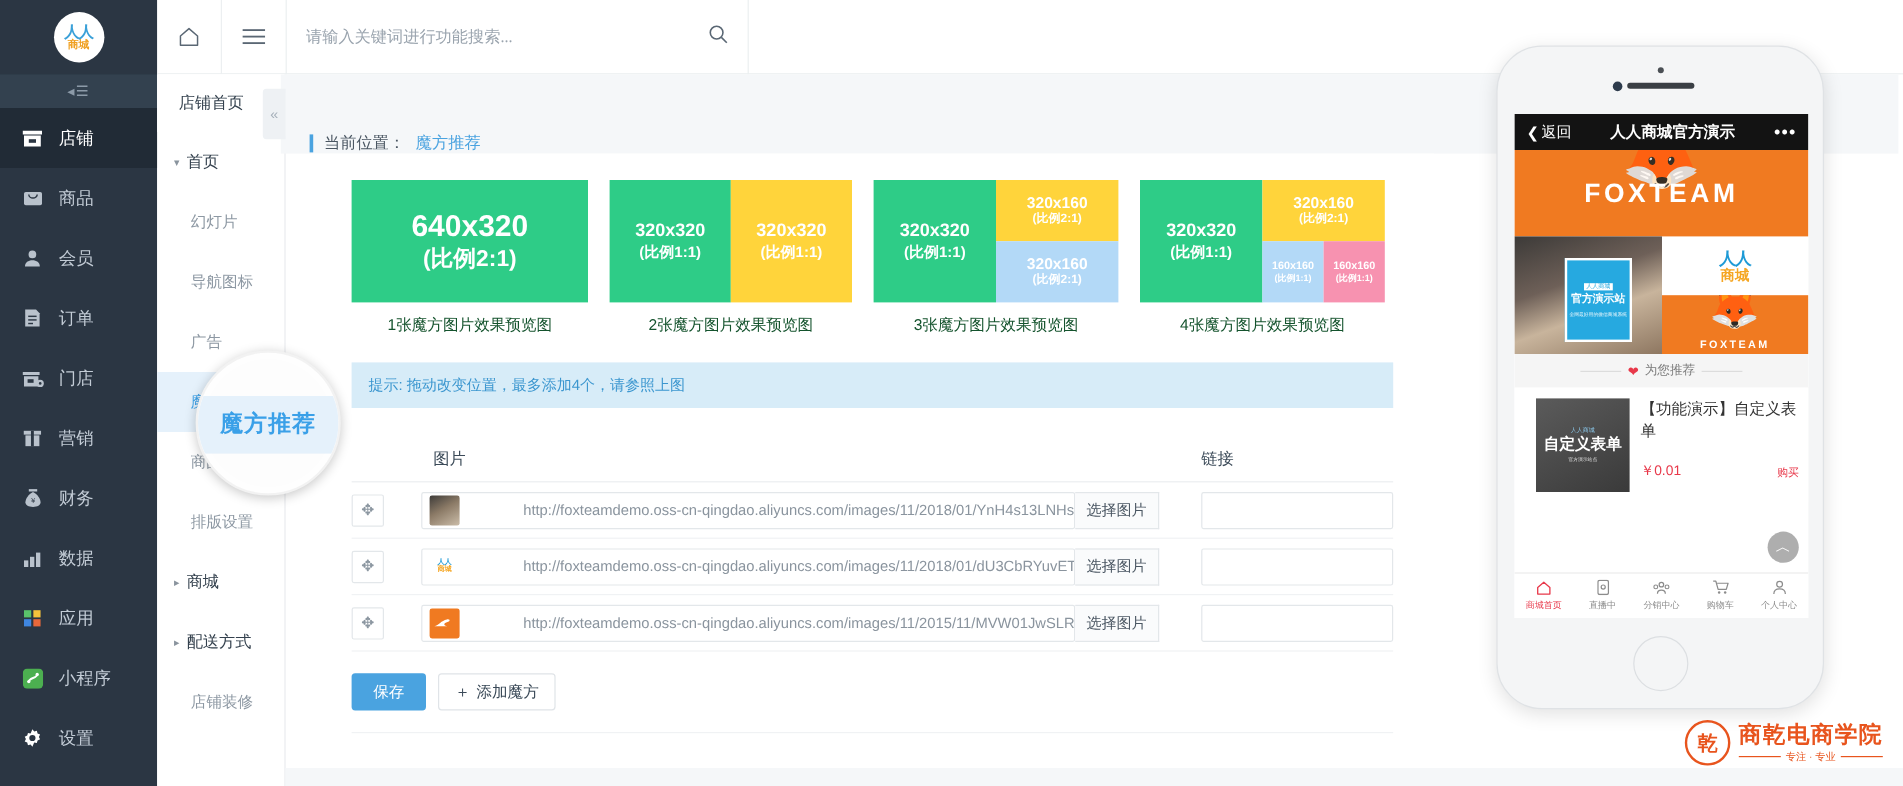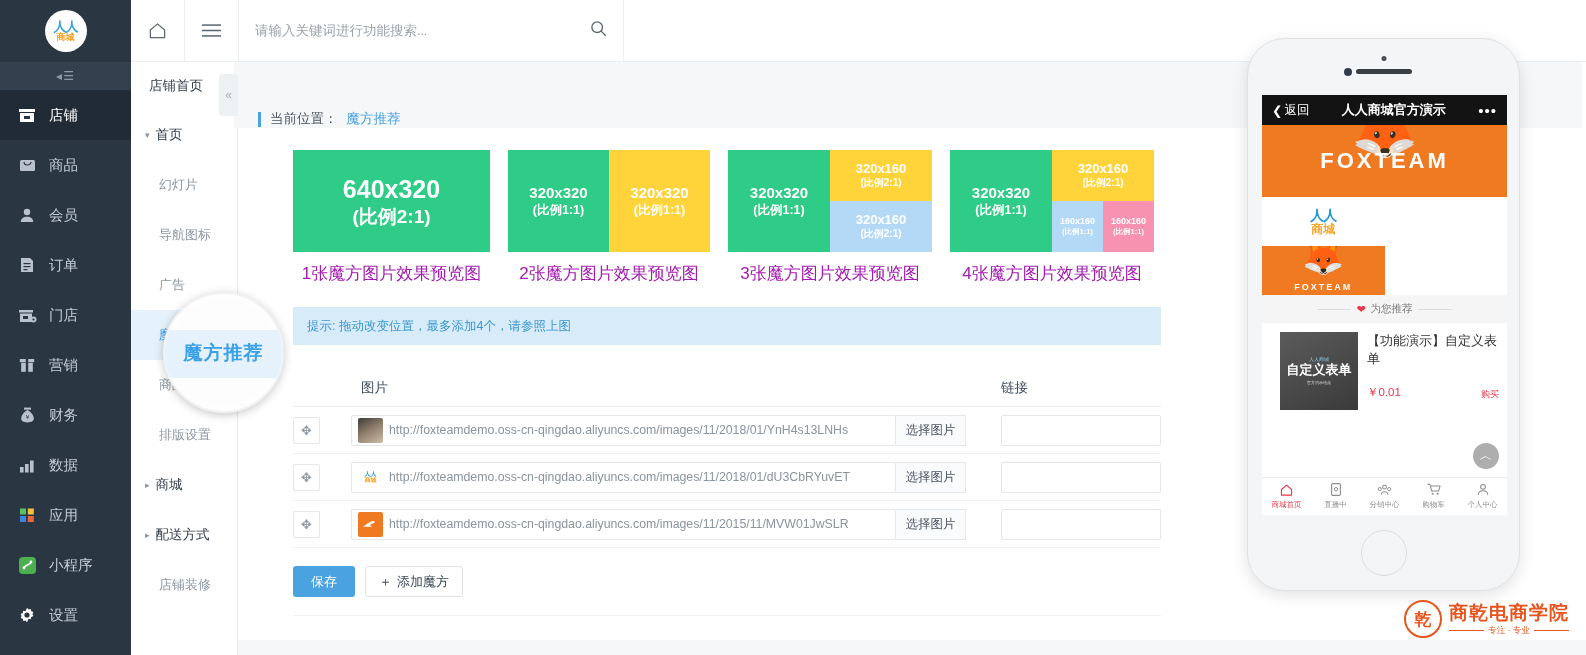--- a/index.html
+++ b/index.html
@@ -105,21 +105,21 @@
 
   .panel {
     position: absolute; left: 259px; top: 128px; width: 936px; height: 512px;
     background: #fff;
   }
 
   
   .previews { display: flex; padding: 22px 34px 0 34px; gap: 18px; align-items: flex-start; }
   .pv { display: flex; flex-direction: column; align-items: center; }
   .pv-box { display: flex; height: 102px; }
-  .pv-cap { margin-top: 10px; font-size: 17px; color: #a21caf; white-space: nowrap; }
+  .pv-cap { margin-top: 10px; font-size: 13px; color: #14532d; white-space: nowrap; }
   .cell {
     display:flex; flex-direction: column; align-items:center; justify-content:center;
     color:#fff; line-height: 1.22; text-align: center;
   }
   .cell .c1 { font-weight: bold; }
   .cell .c2 { font-weight: bold; }
   .green { background: #2ecc87; }
   .yellow { background: #ffd43b; }
   .blue { background: #b3d9f7; }
   .pink { background: #f792b0; }
@@ -148,21 +148,21 @@
   }
   .td-handle { width: 58px; display:flex; align-items:center; }
   .drag-btn {
     width: 27px; height: 27px; border: 1px solid #e3e7ea; background: #fff;
     display:flex; align-items:center; justify-content:center;
     color: #8c97a1; font-size: 13px; cursor: grab; border-radius: 2px;
   }
   .td-img { width: 640px; display:flex; align-items:center; }
   .url-box {
     display:flex; align-items:center; height: 31px; width: 545px;
-    border: 1px solid #e3e7ea; background:#fff; border-radius: 2px; overflow:hidden;
+    border: 1px solid #e3e7ea; background:#fff; border-radius: 2px; overflow:hidden;gap:47px;
   }
   .thumb { width: 25px; height: 25px; margin: 0 6px; flex: 0 0 25px; border-radius:2px; overflow:hidden; }
   .url-text {
     flex: 1; font-size: 12.3px; color: #8a949e; white-space: nowrap;
     overflow: hidden; text-overflow: clip; padding-right: 4px;
   }
   .pick-btn {
     width: 70px; height: 31px; border: 1px solid #e3e7ea; border-left: 0;
     background: #fafbfc; display:flex; align-items:center; justify-content:center;
     font-size: 12.5px; color: #4a5662; cursor: pointer;
@@ -735,20 +735,27 @@
         <span class="title">人人商城官方演示</span>
         <span class="dots">•••</span>
       </div>
 
       <div class="ph-banner">
         <span class="fox">🦊</span>
         <span class="fx-word">FOXTEAM</span>
       </div>
 
       <div class="ph-grid">
+        <div class="left-img">
+          <div class="card">
+            <span class="k1">人人商城</span>
+            <span class="k2">官方演示站</span>
+            <span class="k3">全网最好用的微信商城系统</span>
+          </div>
+        </div>
         <div class="right-col">
           <div class="r-top">
             <span class="t1">人人</span>
             <span class="t2">商城</span>
           </div>
           <div class="r-bot">
             <span class="fx2">🦊</span>
             <span class="fw">FOXTEAM</span>
           </div>
         </div>

